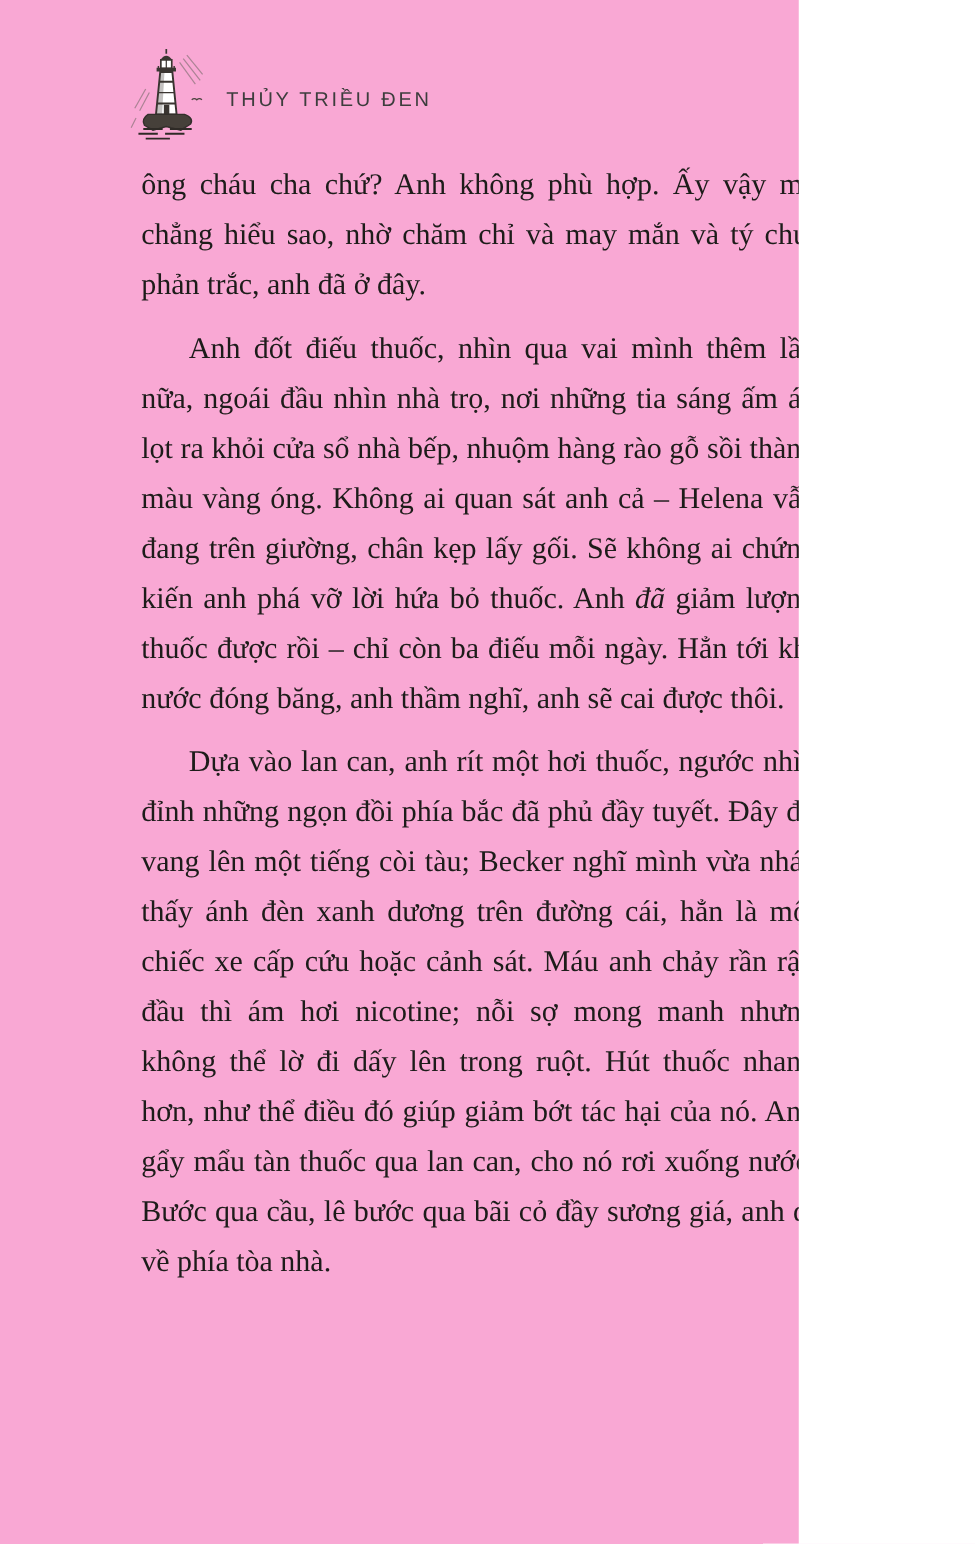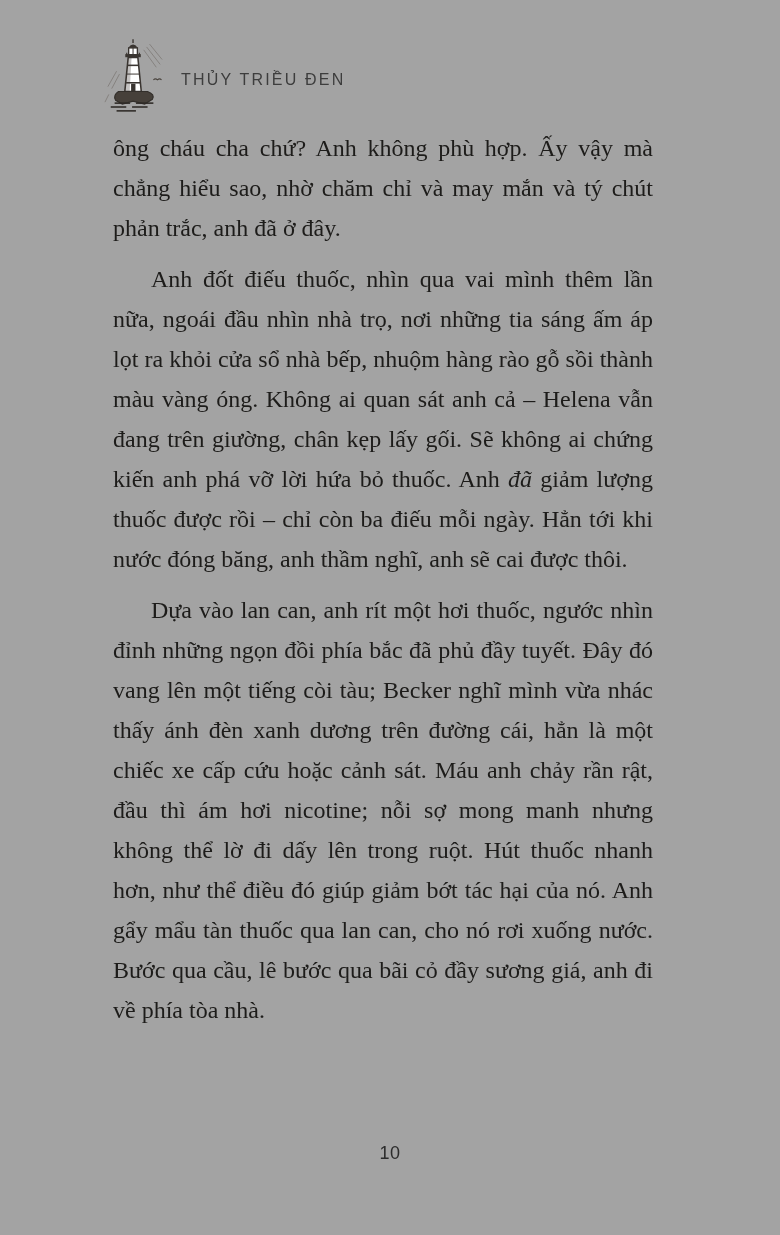--- a/index.html
+++ b/index.html
@@ -1,23 +1,23 @@
 <!DOCTYPE html>
 <html lang="vi"><head>
 <meta charset="utf-8">
 <style>
   * { margin: 0; padding: 0; box-sizing: border-box; }
   html, body { background: #ffffff; }
   body { font-family: "Liberation Serif", serif; }
 
   .page {
     position: relative;
-    width: 780px;
+    width: 639px;
     height: 1235px;
-    background: #a3a3a3;
+    background: #f9a8d4;
     overflow: hidden;
   }
 
   
   .header {
     position: absolute;
     left: 103px;
     top: 38px;
     display: flex;
     align-items: center;
@@ -120,17 +120,14 @@
     </span>
     <span class="header-title">THỦY TRIỀU ĐEN</span>
   </div>
 
   <div class="text-block">
       <p><span>ông cháu cha chứ? Anh không phù hợp. Ấy vậy mà chẳng hiểu sao, nhờ chăm chỉ và may mắn và tý chút phản trắc, anh đã ở đây.</span></p>
       <p class="indent"><span>Anh đốt điếu thuốc, nhìn qua vai mình thêm lần nữa, ngoái đầu nhìn nhà trọ, nơi những tia sáng ấm áp lọt ra khỏi cửa sổ nhà bếp, nhuộm hàng rào gỗ sồi thành màu vàng óng. Không ai quan sát anh cả – Helena vẫn đang trên giường, chân kẹp lấy gối. Sẽ không ai chứng kiến anh phá vỡ lời hứa bỏ thuốc. Anh </span><em>đã</em><span> giảm lượng thuốc được rồi – chỉ còn ba điếu mỗi ngày. Hẳn tới khi nước đóng băng, anh thầm nghĩ, anh sẽ cai được thôi.</span></p>
       <p class="indent"><span>Dựa vào lan can, anh rít một hơi thuốc, ngước nhìn đỉnh những ngọn đồi phía bắc đã phủ đầy tuyết. Đây đó vang lên một tiếng còi tàu; Becker nghĩ mình vừa nhác thấy ánh đèn xanh dương trên đường cái, hẳn là một chiếc xe cấp cứu hoặc cảnh sát. Máu anh chảy rần rật, đầu thì ám hơi nicotine; nỗi sợ mong manh nhưng không thể lờ đi dấy lên trong ruột. Hút thuốc nhanh hơn, như thể điều đó giúp giảm bớt tác hại của nó. Anh gẩy mẩu tàn thuốc qua lan can, cho nó rơi xuống nước. Bước qua cầu, lê bước qua bãi cỏ đầy sương giá, anh đi về phía tòa nhà.</span></p>
     </div>
 
-  <div class="footer">
-    <span class="page-number">10</span>
-  </div>
 
 </div>
 
 </body></html>

